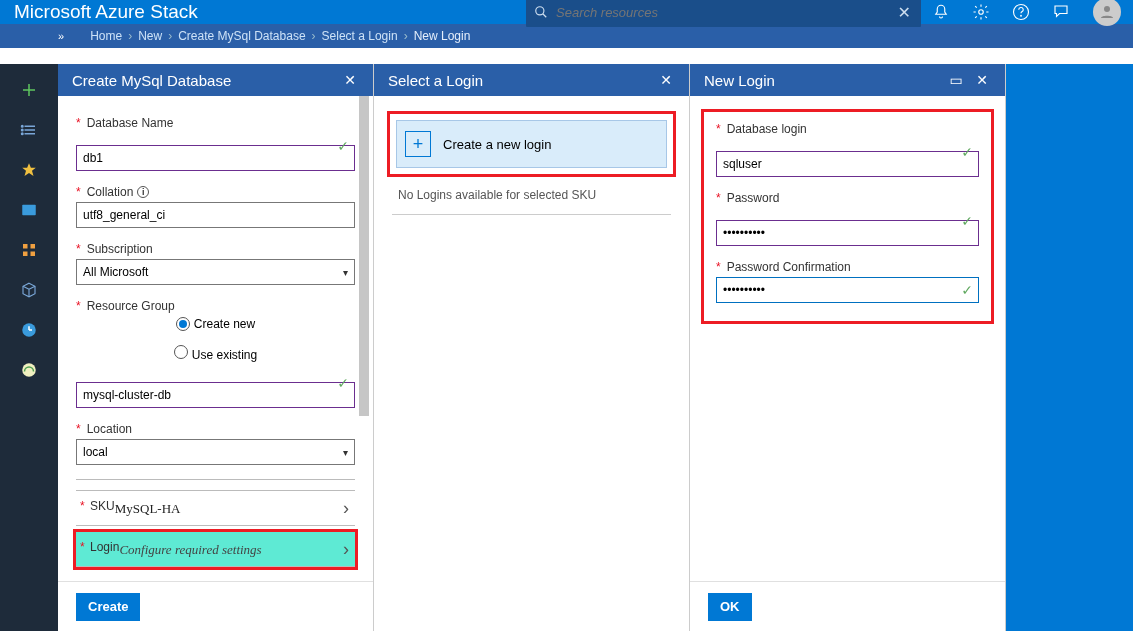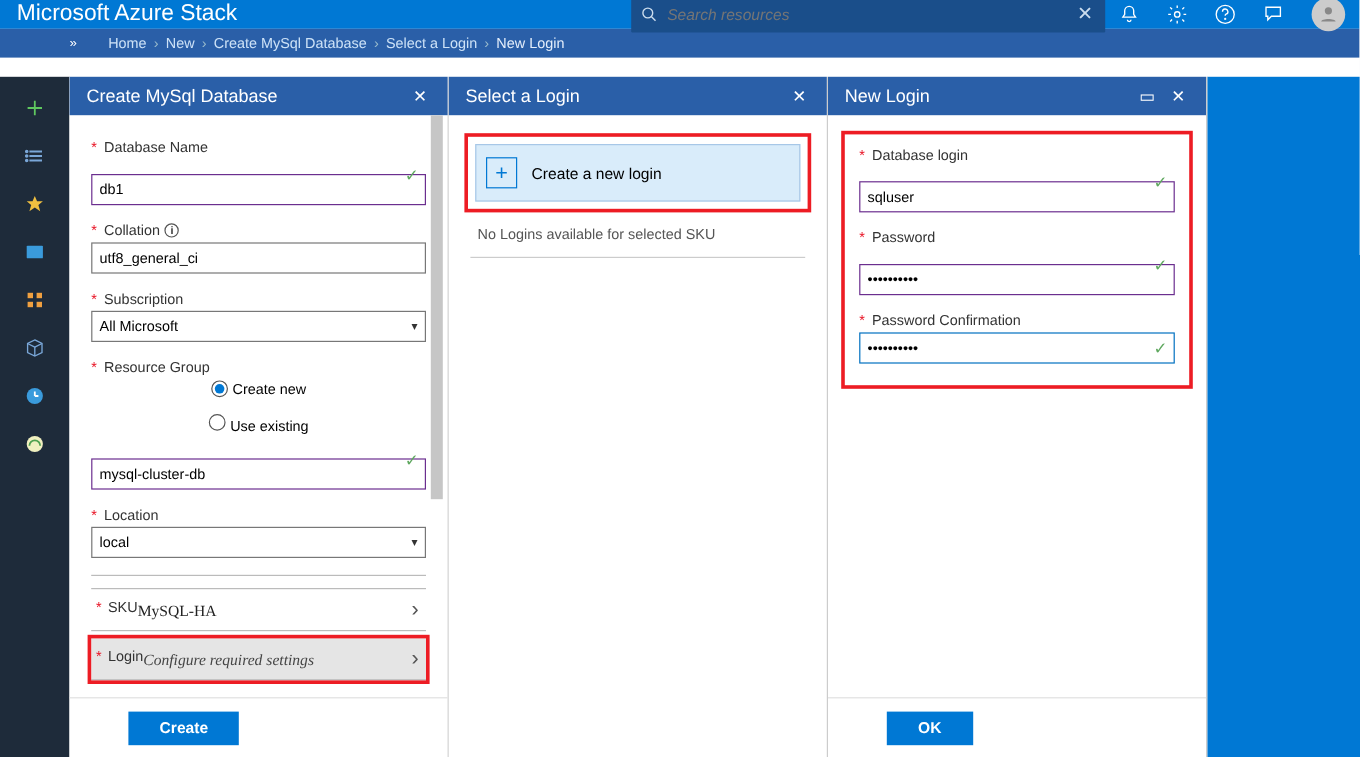--- a/index.html
+++ b/index.html
@@ -61,21 +61,21 @@
   }
   .blade-header {
     height:32px; background:var(--blade-header); color:#fff; display:flex; align-items:center;
     padding:0 10px 0 14px; font-size:15px; font-weight:400;
   }
   .blade-header .title { flex:1; }
   .blade-header .hicon { width:26px; text-align:center; cursor:pointer; font-size:14px;}
   .blade-body { flex:1; overflow:hidden; padding:20px 18px 10px 18px; position:relative;}
   .blade-footer { height:50px; border-top:1px solid #e0e0e0; display:flex; align-items:center; padding-left:18px;}
   .btn-primary {
-    background:#0078d4; color:#fff; border:none; height:28px; padding:0 26px; font-size:13px; font-weight:600; cursor:pointer;margin-left:31px;
+    background:#0078d4; color:#fff; border:none; height:28px; padding:0 12px; font-size:13px; font-weight:600; cursor:pointer;
   }
   
   .field { margin-bottom:14px; }
   .field-label { font-size:12px; color:#333; margin-bottom:3px; display:flex; align-items:center; gap:4px;}
   .req { color:var(--required-red); margin-right:2px;}
   .info-icon { display:inline-flex; width:12px; height:12px; border:1px solid #555; border-radius:50%; align-items:center; justify-content:center; font-size:9px; font-weight:bold; color:#333;}
   .input-wrap { position:relative; }
   .text-input {
     width:100%; height:26px; border:1px solid #777; padding:0 26px 0 6px; font-size:12px; outline:none;
   }
@@ -92,21 +92,21 @@
   .radio.sel::after { content:""; width:8px; height:8px; background:#0078d4; border-radius:50%;}
   .divider { border:none; border-top:1px solid #bbb; margin:14px 0 10px 0;}
   .nav-row {
     border-top:1px solid #bbb; border-bottom:1px solid #bbb; padding:8px 4px 8px 4px; cursor:pointer;
     display:flex; flex-direction:row; position:relative;
   }
   .nav-row .rlabel { font-size:12px; color:#333;}
   .nav-row .rvalue { font-size:13px; color:#222; margin-top:2px;font-family:Liberation Serif, serif;}
   .nav-row .rvalue.italic { font-style:italic; color:#444;}
   .nav-row .arrow { position:absolute; right:6px; top:50%; transform:translateY(-50%); color:#555; font-size:18px;}
-  .nav-row.login-highlight { background:#e5e5e5; outline:3px solid var(--highlight-red); outline-offset:0; }
+  .nav-row.login-highlight { background:#5eead4; outline:3px solid var(--highlight-red); outline-offset:0; }
   .nav-row + .nav-row { border-top:none; }
   
   .create-login-tile {
     border:1px solid #a7c7e7; background:var(--light-blue-bg); height:48px; display:flex; align-items:center;
     padding-left:8px; cursor:pointer; outline:3px solid var(--highlight-red); outline-offset:6px;
     margin:4px 4px 16px 4px;
   }
   .plus-box { width:26px; height:26px; border:1px solid #0078d4; color:#0078d4; display:flex; align-items:center; justify-content:center; font-size:18px; margin-right:12px;}
   .no-logins { font-size:12px; color:#555; padding:4px 6px 8px 6px; }
   .thin-hr { border:none; border-top:1px solid #ccc; margin:4px 0 0 0;}

